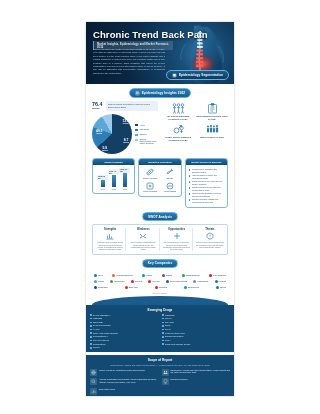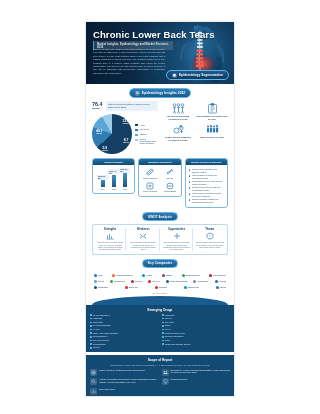--- a/index.html
+++ b/index.html
@@ -197,21 +197,21 @@
         <rect x="25.9" y="36.7" width="7.4" height="2.6" rx="1"></rect>
         <rect x="25.8" y="40.6" width="7.5" height="2.6" rx="1"></rect>
       </g>
       <path d="M23 46 q7 4 14 0 l2 8 -9 3 -8 -3 z" fill="url(#bodyG)" opacity=".9"></path>
       <g stroke="#5fb4e6" stroke-width=".5" opacity=".5" fill="none">
         <path d="M16 20 q-6 6 -5 16"></path>
           <path d="M48 22 q7 7 5 17"></path>
       </g>
     </svg>
 
-    <div class="title">Chronic Lower Back Tears</div>
+    <div class="title">Chronic Trend Back Pain</div>
     <div class="subtitle">Market Insights, Epidemiology and Market Forecast-2032</div>
     <div class="hero-body">Chronic low back pain (CLBP) is pain that persists for 12 weeks or longer, even after an initial injury or underlying cause of acute low back pain has been treated. It is the most common cause of job-related disability and a leading contributor to missed work days. The condition ranges from a dull, constant ache to a sudden, sharp sensation that leaves the person incapacitated. Pain can develop after trauma, lifting, or appear suddenly; it may also be associated with degenerative, inflammatory or mechanical disorders of the lumbar spine.</div>
 
     <div class="hero-pill">
       <span class="pill dark">
         <span class="pill-ic">▦</span>
         <span>Epidemiology Segmentation</span>
       </span>
     </div>
   </div>

